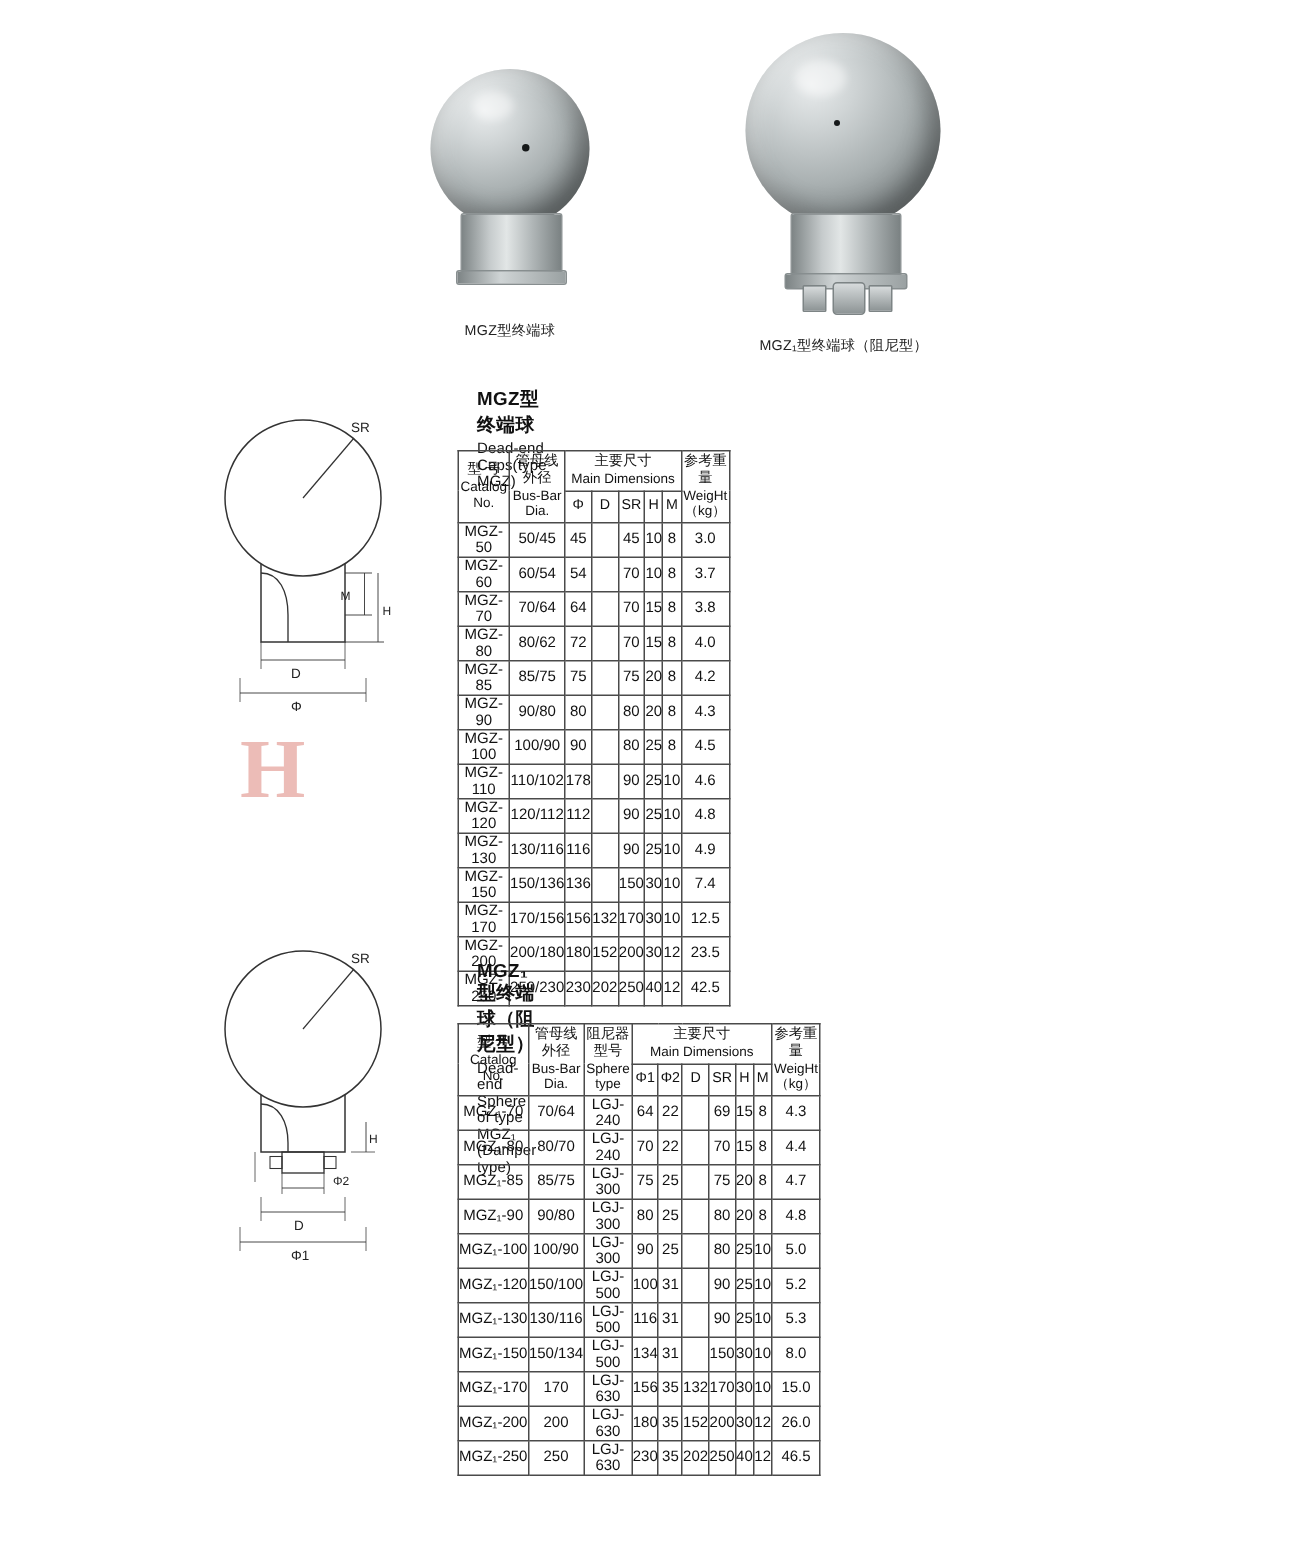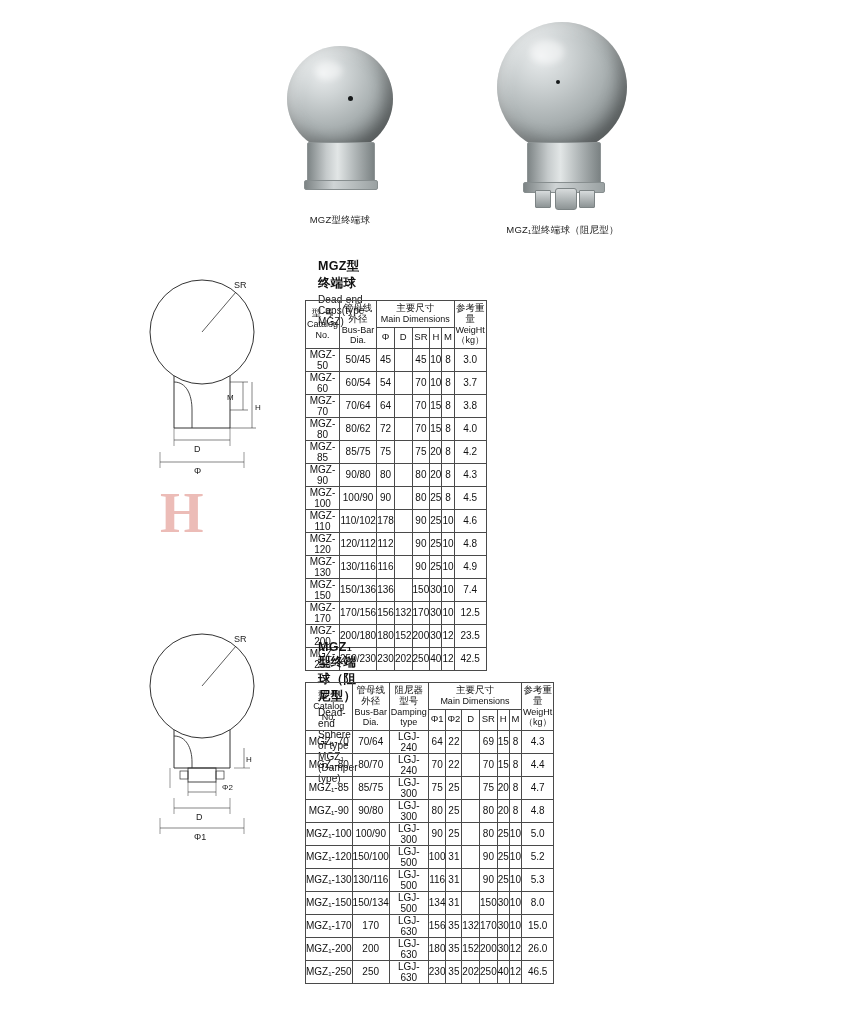--- a/index.html
+++ b/index.html
@@ -366,21 +366,21 @@
             <td rowspan="2" style="width:74px;">
               <div class="hdr-cn">型 号</div>
               <div class="hdr-en">Catalog No.</div>
             </td>
             <td rowspan="2" style="width:86px;">
               <div class="hdr-cn">管母线外径</div>
               <div class="hdr-en">Bus-Bar Dia.</div>
             </td>
             <td rowspan="2" style="width:72px;">
               <div class="hdr-cn">阻尼器型号</div>
-              <div class="hdr-en">Damping</div>
+              <div class="hdr-en">Sphere</div>
               <div class="hdr-en">type</div>
             </td>
             <td colspan="6" style="width:190px;">
               <div class="hdr-cn">主要尺寸</div>
               <div class="hdr-en">Main Dimensions</div>
             </td>
             <td rowspan="2" style="width:56px;">
               <div class="hdr-cn">参考重量</div>
               <div class="hdr-en">WeigHt</div>
               <div class="hdr-en">（kg）</div>

